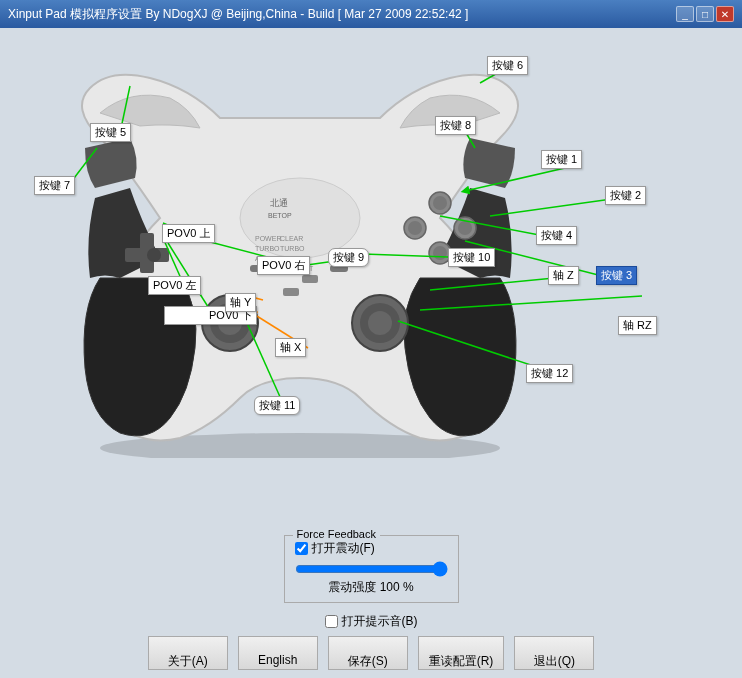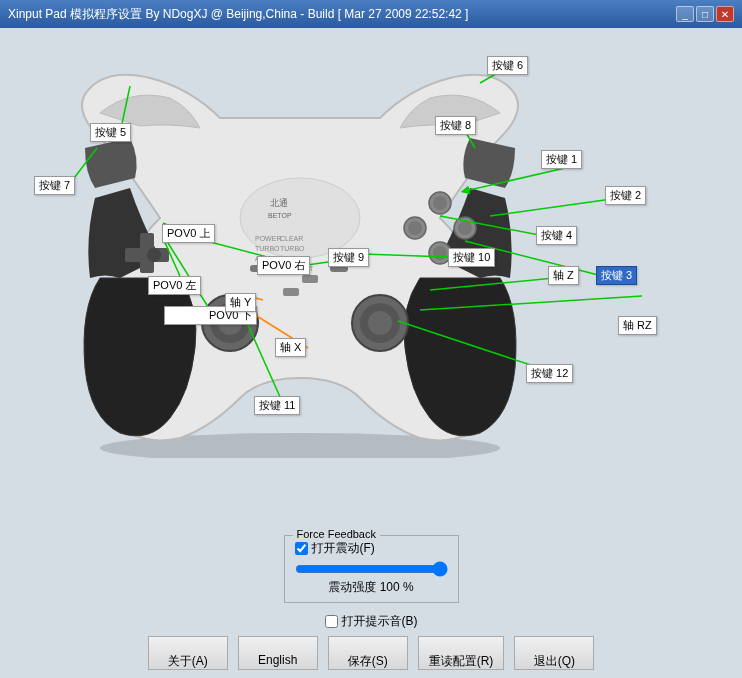--- a/index.html
+++ b/index.html
@@ -295,25 +295,25 @@
   <div class="label-box" style="top:198px;left:536px;">按键 4</div>
 
   <div class="label-box" style="top:95px;left:90px;">按键 5</div>
 
   <div class="label-box" style="top:28px;left:487px;">按键 6</div>
 
   <div class="label-box" style="top:148px;left:34px;">按键 7</div>
 
   <div class="label-box" style="top:88px;left:435px;">按键 8</div>
 
-  <div class="label-box" style="top:220px;left:328px;">按键 9</div>
+  <div class="label-box" style="top:220px;left:328px;border-radius:7px;">按键 9</div>
 
   <div class="label-box" style="top:220px;left:448px;">按键 10</div>
 
-  <div class="label-box" style="top:368px;left:254px;">按键 11</div>
+  <div class="label-box" style="top:368px;left:254px;border-radius:6px;">按键 11</div>
 
   <div class="label-box" style="top:336px;left:526px;">按键 12</div>
 
   <div class="label-box" style="top:196px;left:162px;">POV0 上</div>
 
   <div class="label-box" style="top:228px;left:257px;">POV0 右</div>
 
   <div class="label-box" style="top:248px;left:148px;">POV0 左</div>
 
   <div class="label-box" style="top:278px;left:164px;padding-left:44px;">POV0 下</div>

